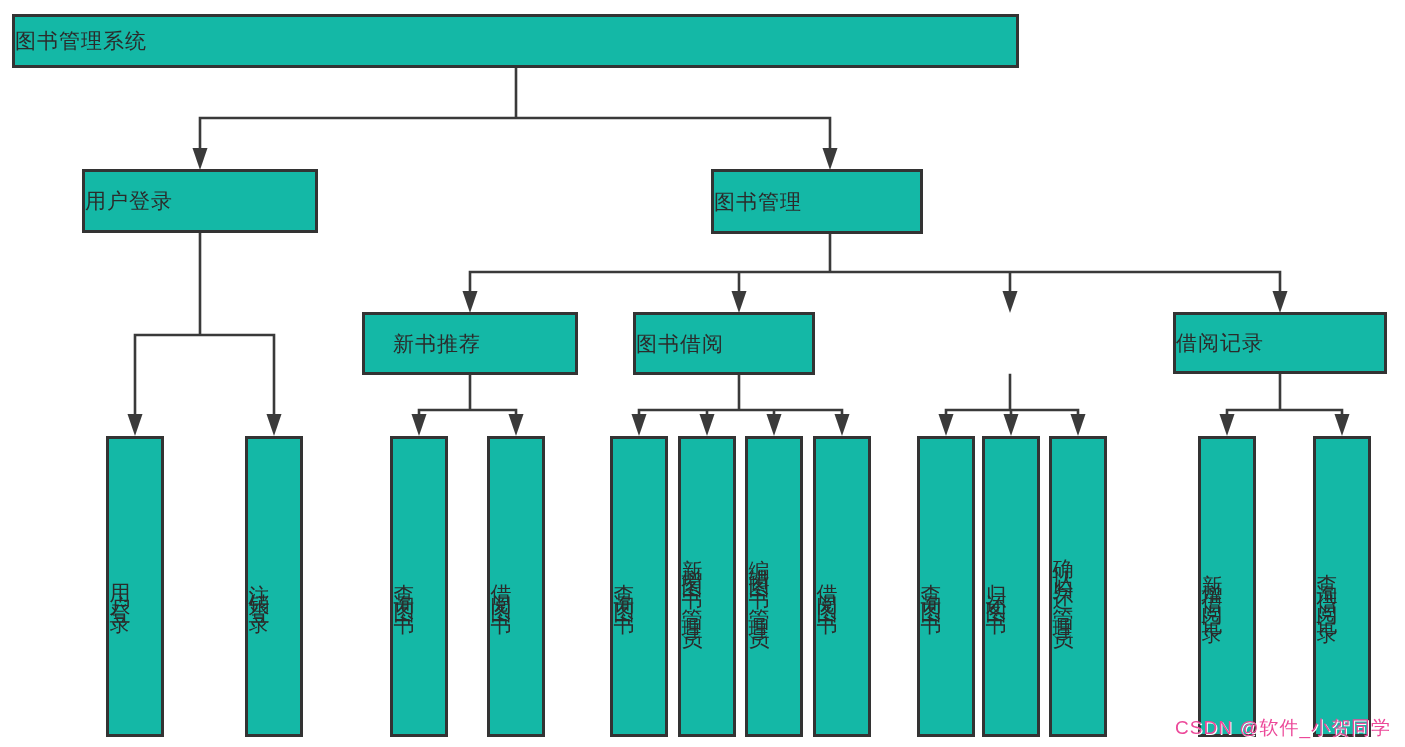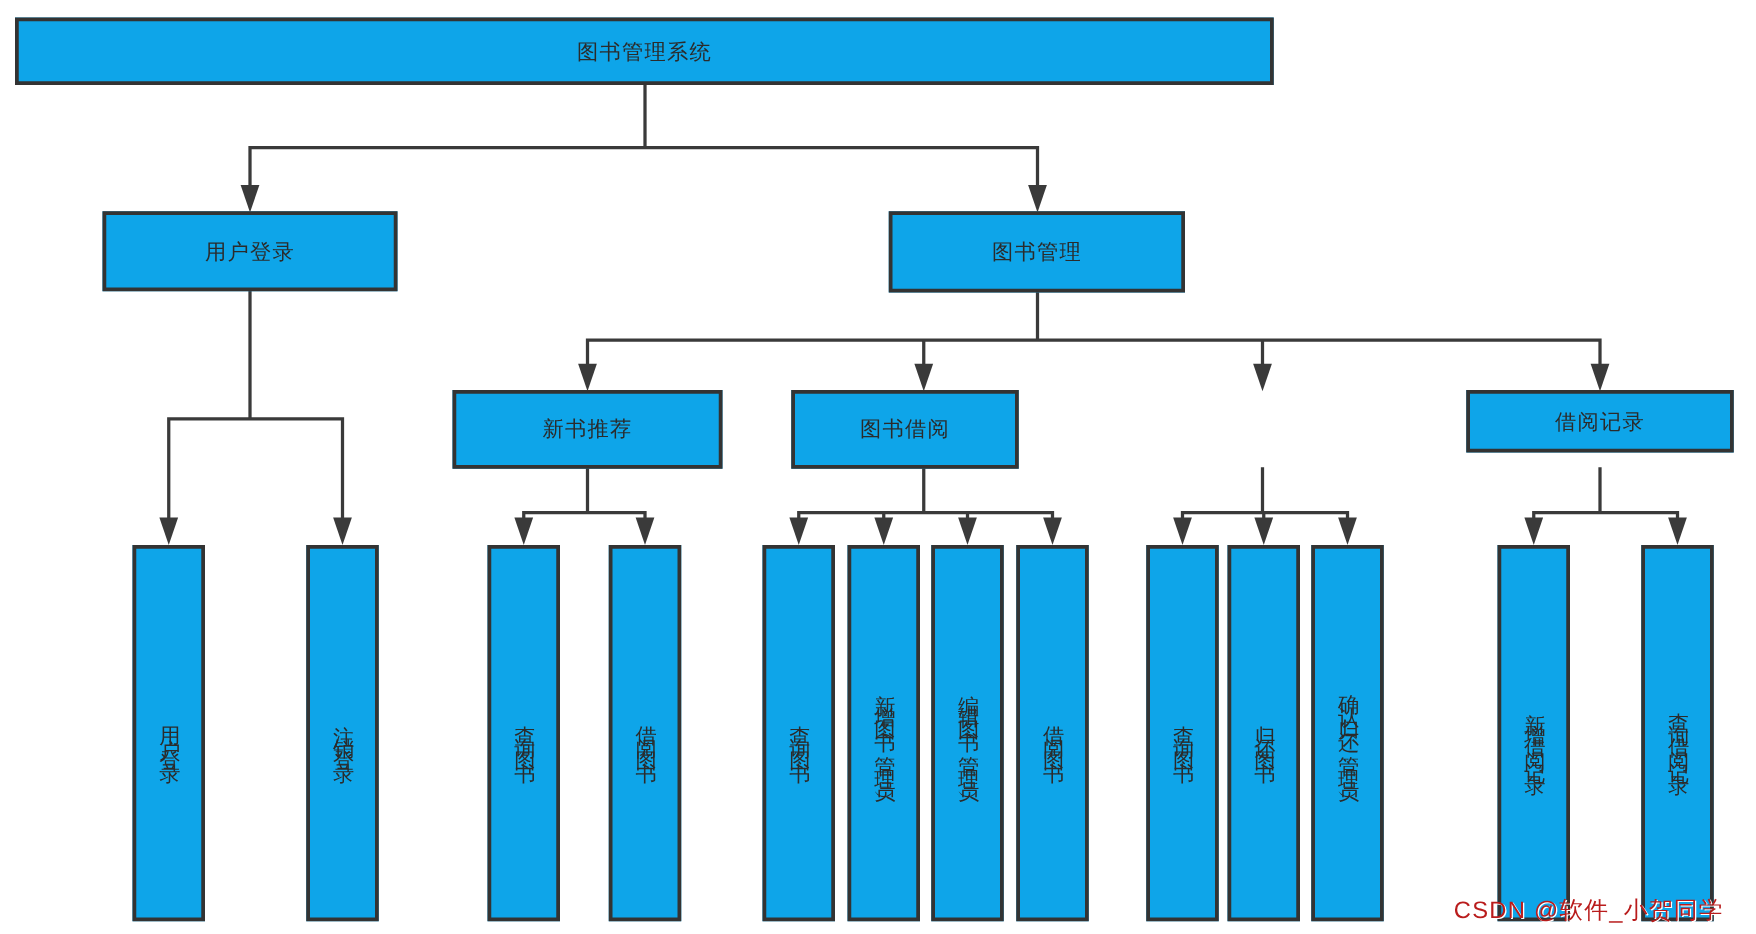--- a/index.html
+++ b/index.html
@@ -9,43 +9,42 @@
     font-family: "Liberation Sans", sans-serif;
     position: relative;
     overflow: hidden;
   }
   .stage { position: absolute; left: 0; top: 0; width: 1405px; height: 747px; }
   .connectors { position: absolute; left: 0; top: 0; z-index: 0; }
   .box {
     position: absolute;
     box-sizing: border-box;
     border: 3px solid #333333;
-    background: #0ea5e9;
+    background: #14b8a6;
     display: flex;
     align-items: center;
-    justify-content: center;
     z-index: 1;
     color: #2b2b2b;
-    font-size: 17px;
+    font-size: 21px;
     letter-spacing: 1px;
     white-space: nowrap;
   }
   .leaf span {
     writing-mode: vertical-rl;
     text-orientation: mixed;
     letter-spacing: 10px;
     line-height: 1.1;
     white-space: nowrap;
   }
   .watermark {
     position: absolute;
-    right: 26px;
+    right: 14px;
     bottom: 6px;
     z-index: 10;
-    color: #b91c1c;
+    color: #ec4899;
     font-size: 19px;
     letter-spacing: 1px;
     text-shadow: 1px 1px 0 #ffffff;
   }
 </style>
 </head>
 <body>
 
 <div class="stage">
 
@@ -81,31 +80,31 @@
     </g>
   </svg>
 
   <div class="box" style="left:12px; top:14px; width:1007px; height:54px;">
     <span>图书管理系统</span>
   </div>
 
   <div class="box" style="left:82px; top:169px; width:236px; height:64px;">
     <span>用户登录</span>
   </div>
-  <div class="box" style="left:711px; top:169px; width:237px; height:65px;">
+  <div class="box" style="left:711px; top:169px; width:212px; height:65px;">
     <span>图书管理</span>
   </div>
 
-  <div class="box" style="left:362px; top:312px; width:216px; height:63px;">
+  <div class="box" style="left:362px; top:312px; width:216px; height:63px;padding-left:28px;">
     <span>新书推荐</span>
   </div>
   <div class="box" style="left:633px; top:312px; width:182px; height:63px;">
     <span>图书借阅</span>
   </div>
-  <div class="box" style="left:1173px; top:312px; width:214px; height:50px;">
+  <div class="box" style="left:1173px; top:312px; width:214px; height:62px;">
     <span>借阅记录</span>
   </div>
 
   <div class="box leaf" style="left:106px; top:436px; width:58px; height:301px;">
     <span>用户登录</span>
   </div>
   <div class="box leaf" style="left:245px; top:436px; width:58px; height:301px;">
     <span>注销登录</span>
   </div>
 

